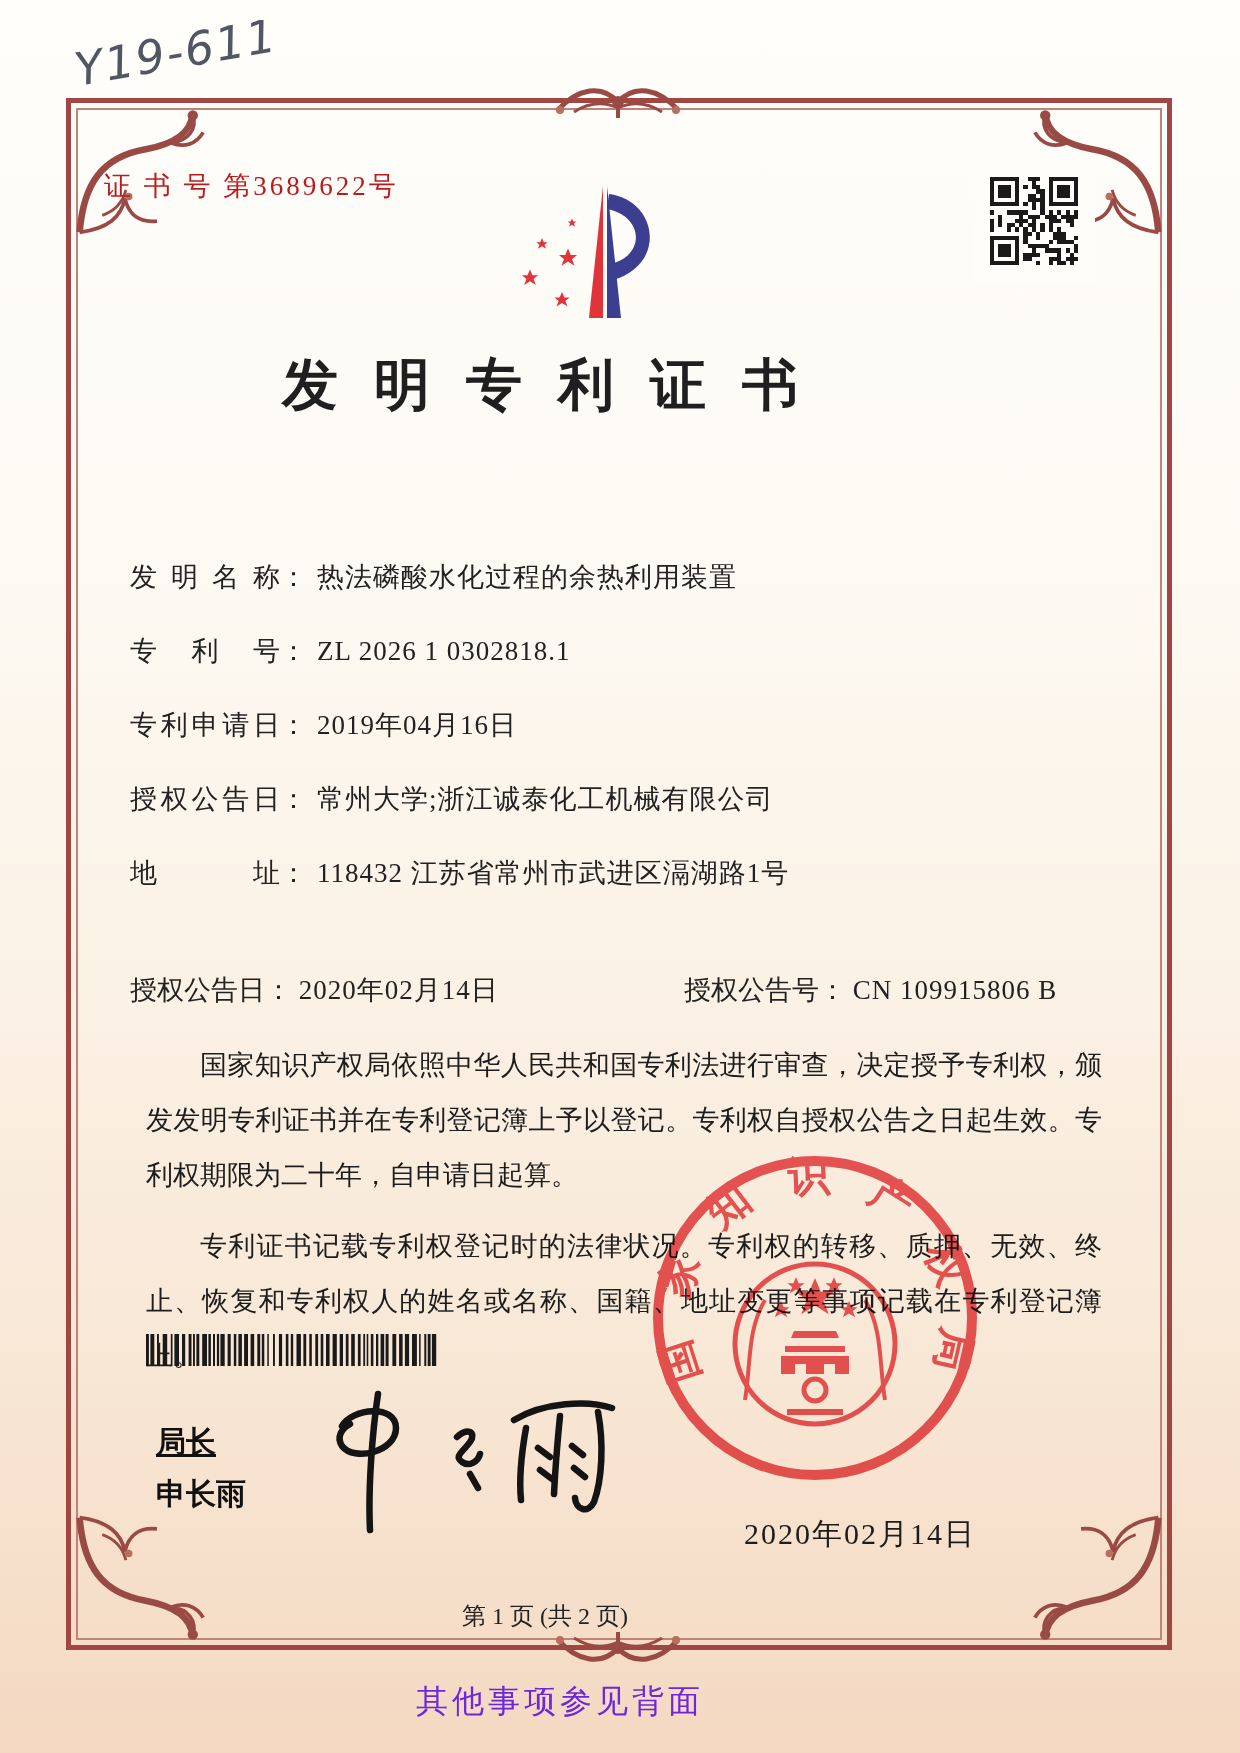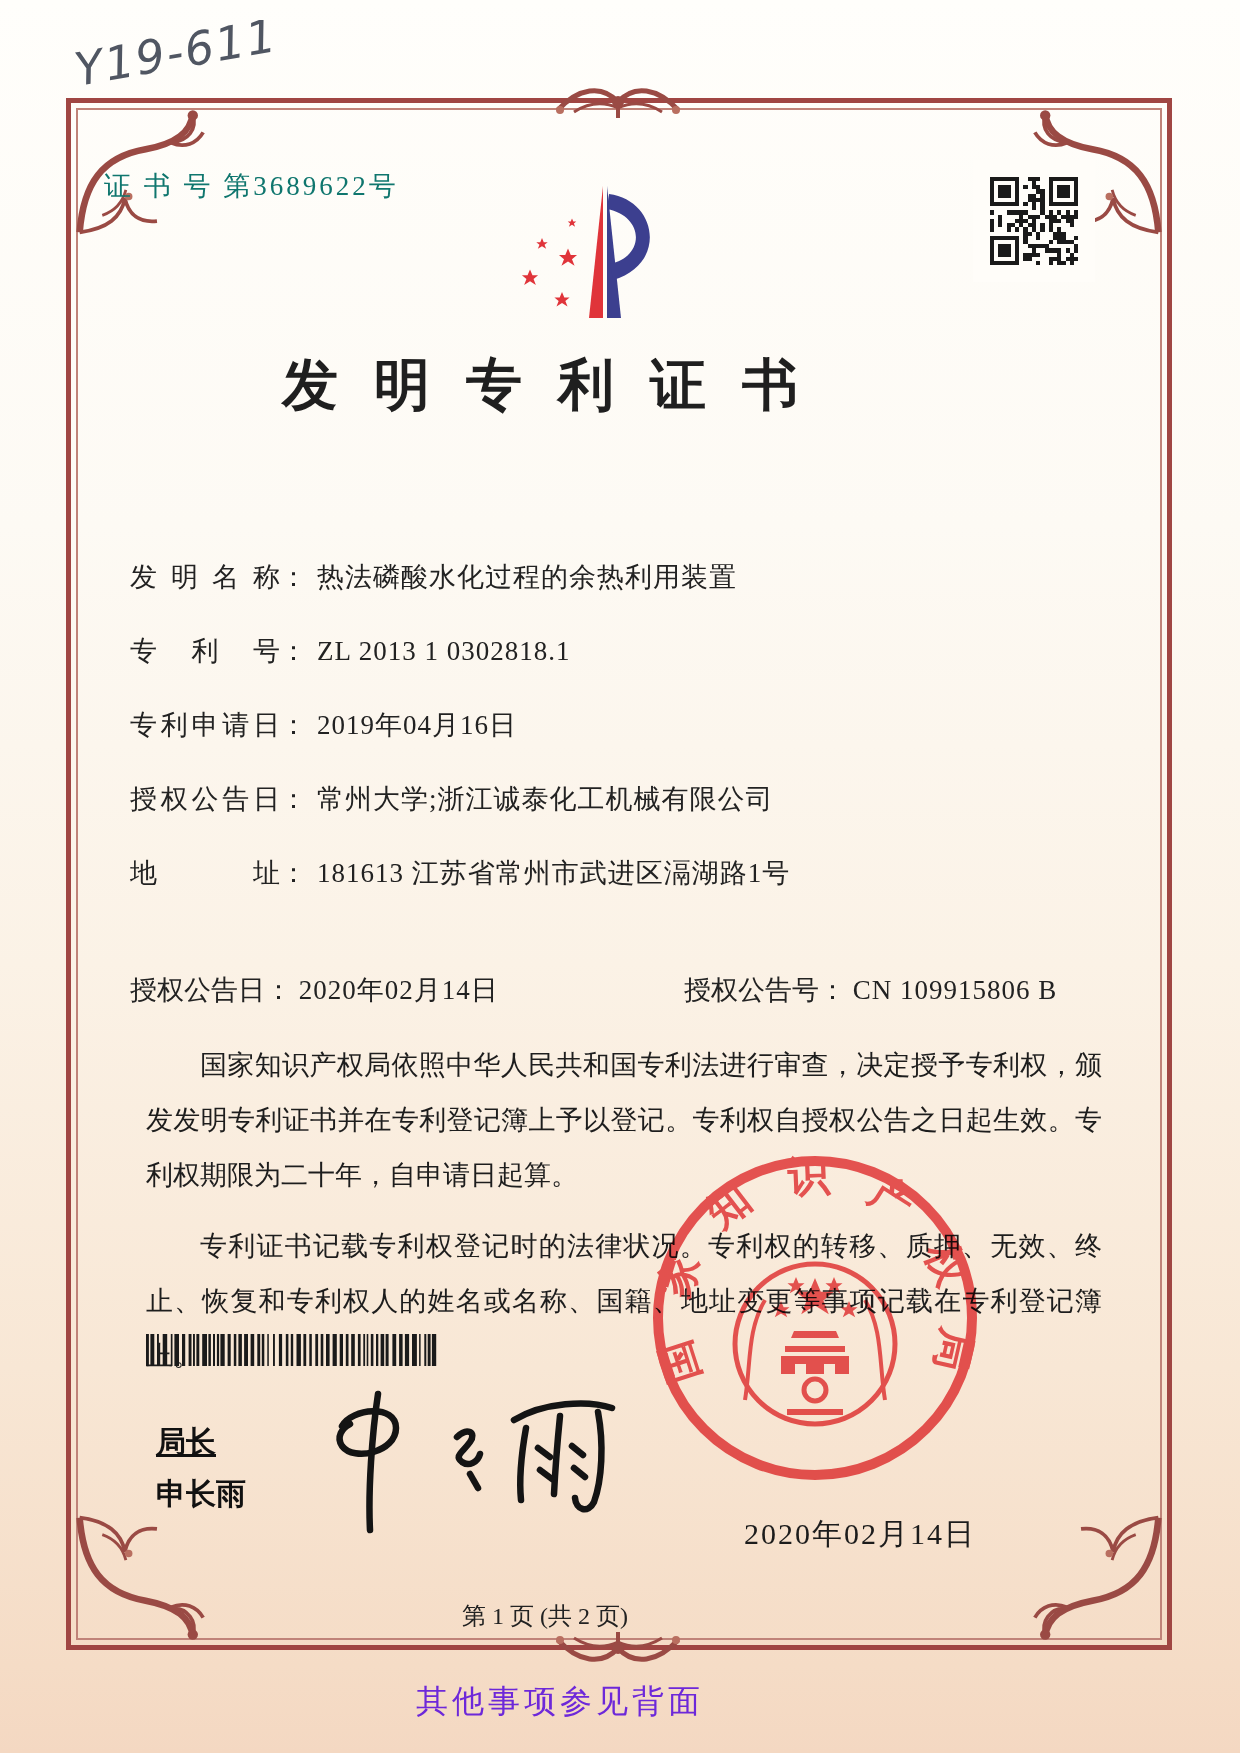--- a/index.html
+++ b/index.html
@@ -13,21 +13,21 @@
        -webkit-mask-image:linear-gradient(180deg,transparent 0,#000 42%);
        mask-image:linear-gradient(180deg,transparent 0,#000 42%);}
   
   .frame{position:absolute;left:66px;top:98px;width:1106px;height:1552px;
        border:5px solid #a04643;box-sizing:border-box;}
   .frame-inner{position:absolute;inset:5px;border:2px solid #c08379;}
   .ornament{position:absolute;color:#9a4a44;}
   
   .annot{position:absolute;left:62px;top:20px;width:260px;height:100px;}
   
-  .certno{position:absolute;left:104px;top:168px;font-size:27px;letter-spacing:3px;color:#0f766e;}
+  .certno{position:absolute;left:104px;top:168px;font-size:27px;letter-spacing:3px;color:#b91c1c;}
   .logo{position:absolute;left:512px;top:178px;width:160px;height:150px;}
   .qr{position:absolute;left:973px;top:160px;width:122px;height:122px;}
   .title{position:absolute;left:282px;top:348px;font-size:56px;font-weight:700;
        letter-spacing:36px;color:#1f1f1f;white-space:nowrap;}
   
   .fields{position:absolute;left:130px;top:516px;width:990px;font-size:27px;margin-top:43px;}
   .frow{height:74px;white-space:nowrap;}
   .flabel{display:inline-block;width:150px;text-align:justify;text-align-last:justify;vertical-align:top;}
   .fcolon{display:inline-block;margin-right:10px;}
   .fvalue{letter-spacing:1px;}
@@ -348,24 +348,24 @@
     <rect x="18" y="24" width="1" height="1"></rect>
     <rect x="20" y="24" width="1" height="1"></rect>
     <rect x="21" y="24" width="1" height="1"></rect>
     <rect x="23" y="24" width="1" height="1"></rect>
   </svg>
 
 <div class="title">发明专利证书</div>
 
 <div class="fields">
   <div class="frow"><span class="flabel">发明名称</span><span class="fcolon">：</span><span class="fvalue">热法磷酸水化过程的余热利用装置</span></div>
-  <div class="frow"><span class="flabel">专利号</span><span class="fcolon">：</span><span class="fvalue">ZL 2013 1 0302818.1</span></div>
+  <div class="frow"><span class="flabel">专利号</span><span class="fcolon">：</span><span class="fvalue">ZL 2026 1 0302818.1</span></div>
   <div class="frow"><span class="flabel">专利申请日</span><span class="fcolon">：</span><span class="fvalue">2019年04月16日</span></div>
   <div class="frow"><span class="flabel">授权公告日</span><span class="fcolon">：</span><span class="fvalue">常州大学;浙江诚泰化工机械有限公司</span></div>
-  <div class="frow"><span class="flabel">地址</span><span class="fcolon">：</span><span class="fvalue">181613 江苏省常州市武进区滆湖路1号</span></div>
+  <div class="frow"><span class="flabel">地址</span><span class="fcolon">：</span><span class="fvalue">118432 江苏省常州市武进区滆湖路1号</span></div>
 </div>
 
 <div class="grantrow">
   <span>授权公告日</span><span>：</span>
   <span class="fvalue">2020年02月14日</span>
   <span class="grant2"><span>授权公告号</span><span>：</span>
   <span class="fvalue">CN 109915806 B</span></span>
 </div>
 
 <div class="paras">

